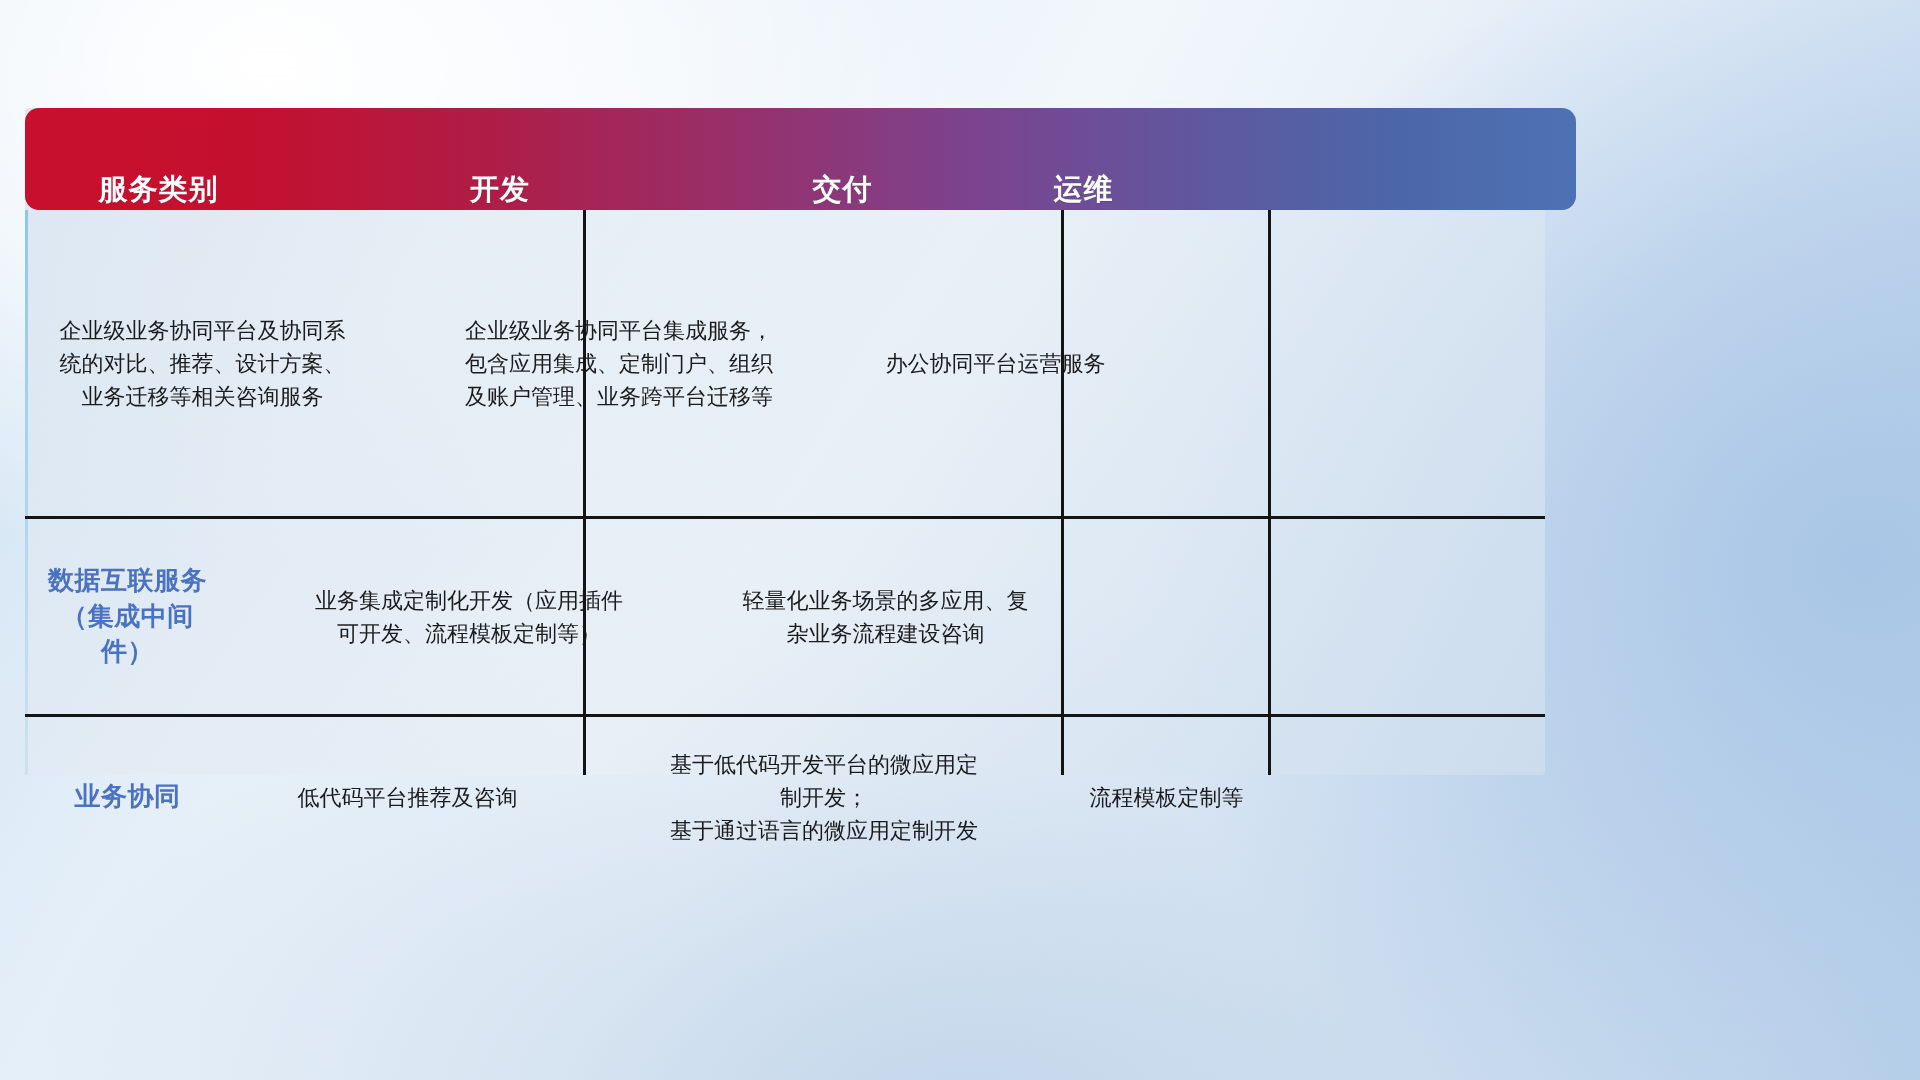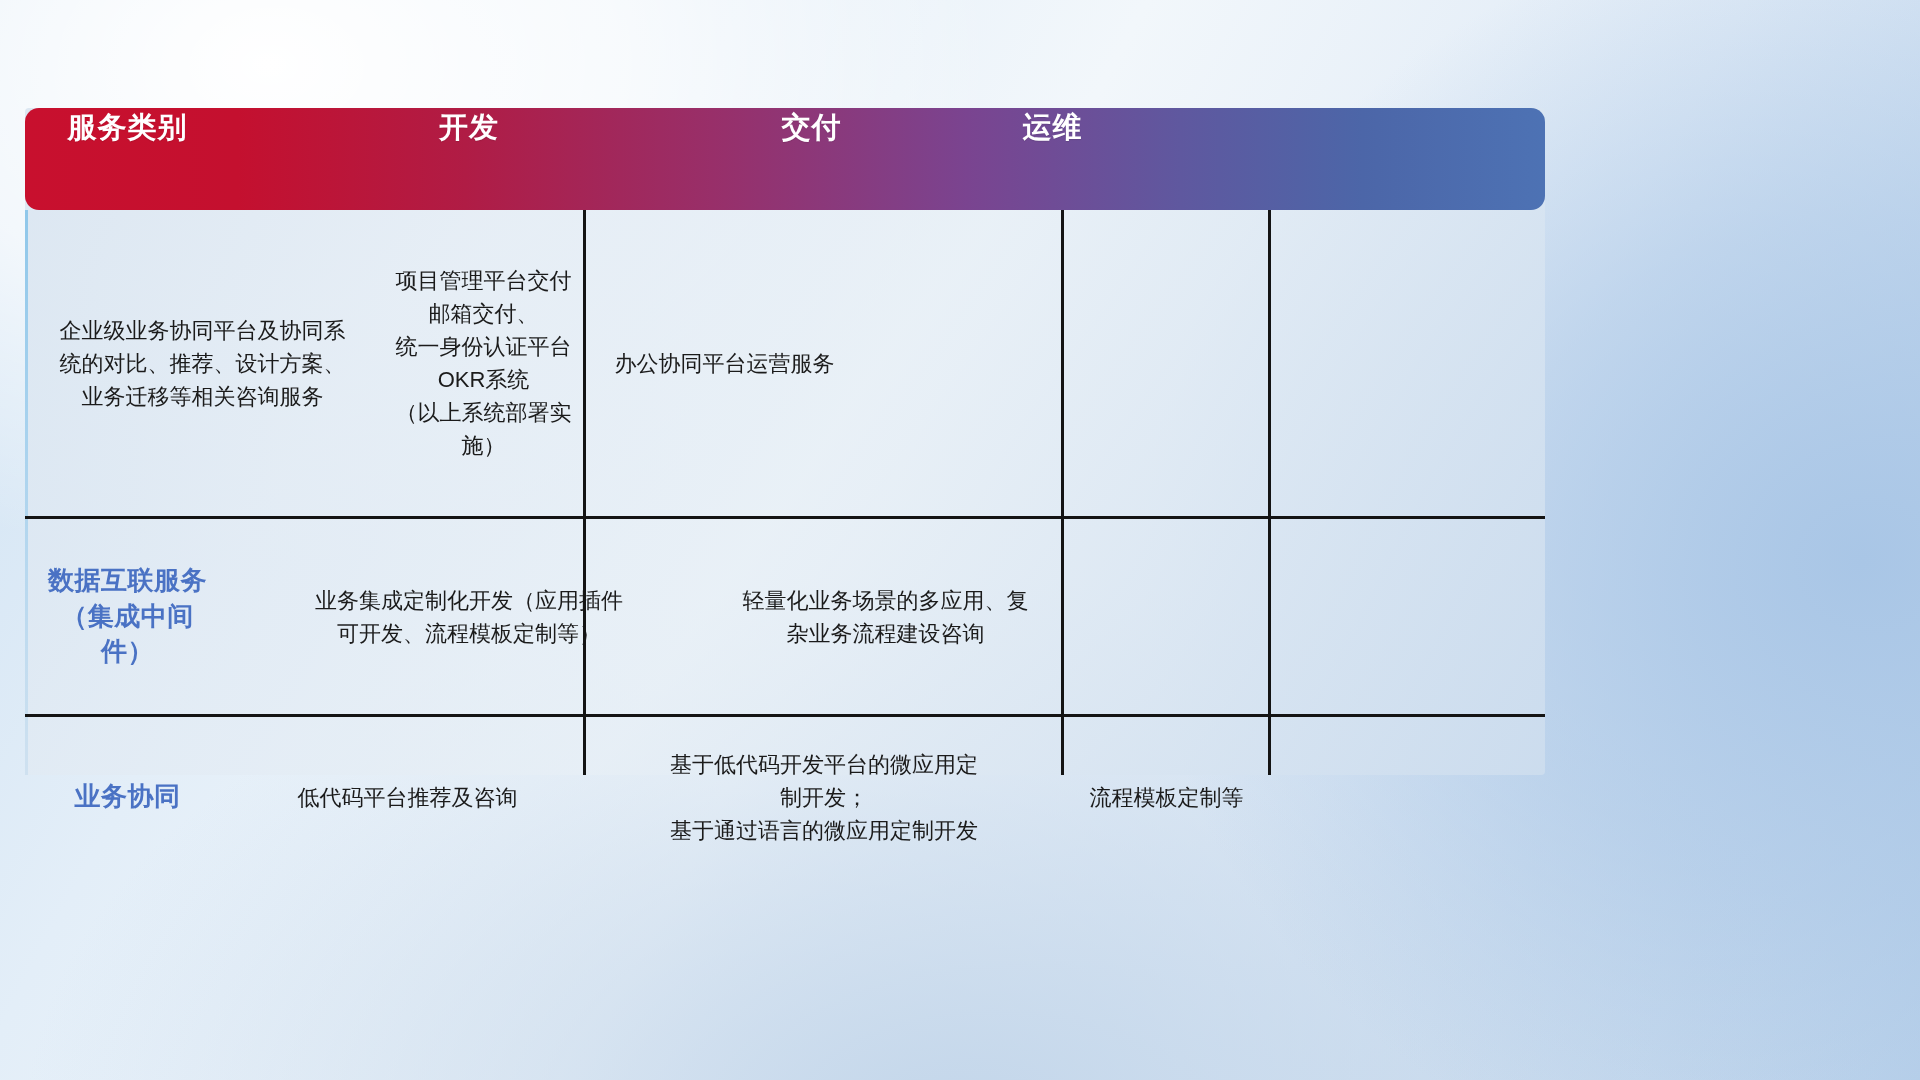--- a/index.html
+++ b/index.html
@@ -39,21 +39,21 @@
     background:linear-gradient(90deg,
         #c8102e 0%,
         #c4102f 14%,
         #b01c45 29%,
         #97306b 46%,
         #7a4490 62%,
         #5f589f 76%,
         #4c66a8 88%,
         #4d72b4 100%);
     border-radius:14px;
-    display:flex;align-items:flex-start;
+    display:flex;align-items:flex-end;padding-left:31px;
   }
   .th{
     color:#ffffff;font-size:29px;font-weight:bold;text-align:center;
     letter-spacing:1px;
     text-shadow:0 1px 1px rgba(0,0,0,0.10);
   }
   
   .c1{width:205px;}
   .c2{width:355px;}
   .c3{width:478px;}
@@ -98,25 +98,23 @@
       <div class="th c4">交付</div>
       <div class="th c5">运维</div>
     </div>
 
     <div id="tbody">
 
       <div class="row" id="row0">
         <div class="cell c2">企业级业务协同平台及协同系
 统的对比、推荐、设计方案、
 业务迁移等相关咨询服务</div>
-        <div class="cell c4">项目管理平台交付
-邮箱交付、
-统一身份认证平台
-OKR系统
-（以上系统部署实施）</div>
+        <div class="cell c3">企业级业务协同平台集成服务，
+包含应用集成、定制门户、组织
+及账户管理、业务跨平台迁移等</div>
         <div class="cell c5">办公协同平台运营服务</div>
       </div>
 
       <div class="row" id="row1">
         <div class="cell label c1">数据互联服务
 （集成中间件）</div>
         <div class="cell c3">业务集成定制化开发（应用插件
 可开发、流程模板定制等）</div>
         <div class="cell c2">轻量化业务场景的多应用、复
 杂业务流程建设咨询</div>

